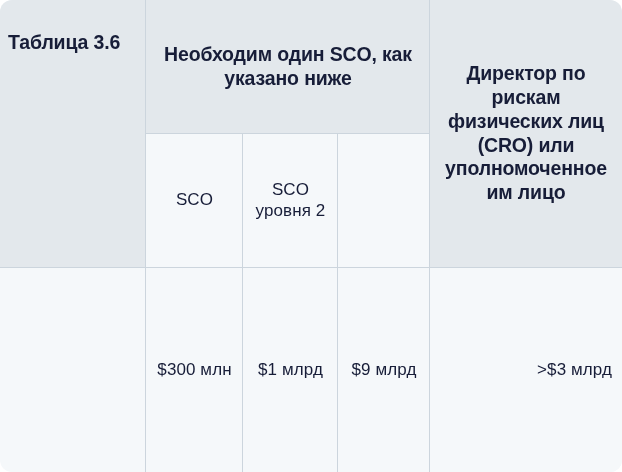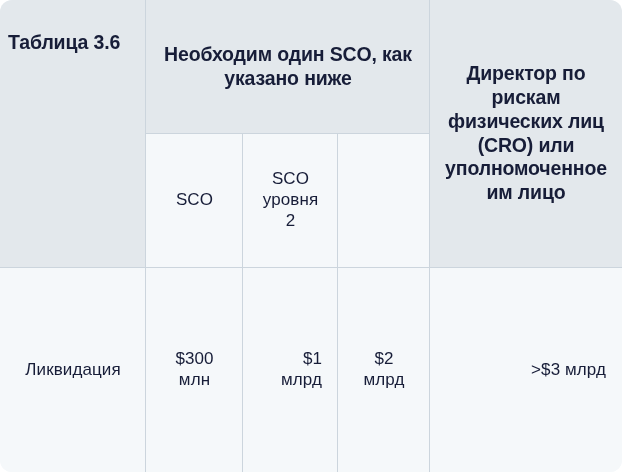--- a/index.html
+++ b/index.html
@@ -25,21 +25,21 @@
   }
 
   
   .cell {
     position: absolute;
     box-sizing: border-box;
     display: flex;
     align-items: center;
     justify-content: center;
     text-align: center;
-    padding: 0 16px;
+    padding: 0 10px;
     line-height: 1.22;
   }
 
   .head-grey { background: #e3e8ec; }
   .body-light { background: #f5f8fa; }
 
   .bold {
     font-weight: bold;
     font-size: 19.5px;
     letter-spacing: -0.15px;
@@ -84,34 +84,31 @@
 
   <div class="cell body-light plain" style="left:146px; top:134px; width:97px; height:133px;">
     <span>SCO</span>
   </div>
 
   <div class="cell body-light plain" style="left:243px; top:134px; width:95px; height:133px;">
     <span>SCO уровня 2</span>
   </div>
 
 
-  <div class="cell body-light plain" style="left:0; top:268px; width:146px; height:204px;">
-    <span>Ликвидация</span>
-  </div>
 
   <div class="cell body-light plain" style="left:146px; top:268px; width:97px; height:204px;">
     <span>$300 млн</span>
   </div>
 
   <div class="cell body-light plain" style="left:243px; top:268px; width:95px; height:204px;text-align:right;">
     <span>$1 млрд</span>
   </div>
 
   <div class="cell body-light plain" style="left:338px; top:268px; width:92px; height:204px;">
-    <span>$2 млрд</span>
+    <span>$9 млрд</span>
   </div>
 
   <div class="cell body-light plain" style="left:430px; top:268px; width:192px; height:204px;justify-content:flex-end;">
     <span>&gt;$3 млрд</span>
   </div>
 
   <div class="vrule" style="left:145px; top:0; height:472px;"></div>
 
   <div class="vrule" style="left:242px; top:134px; height:338px;"></div>
 

